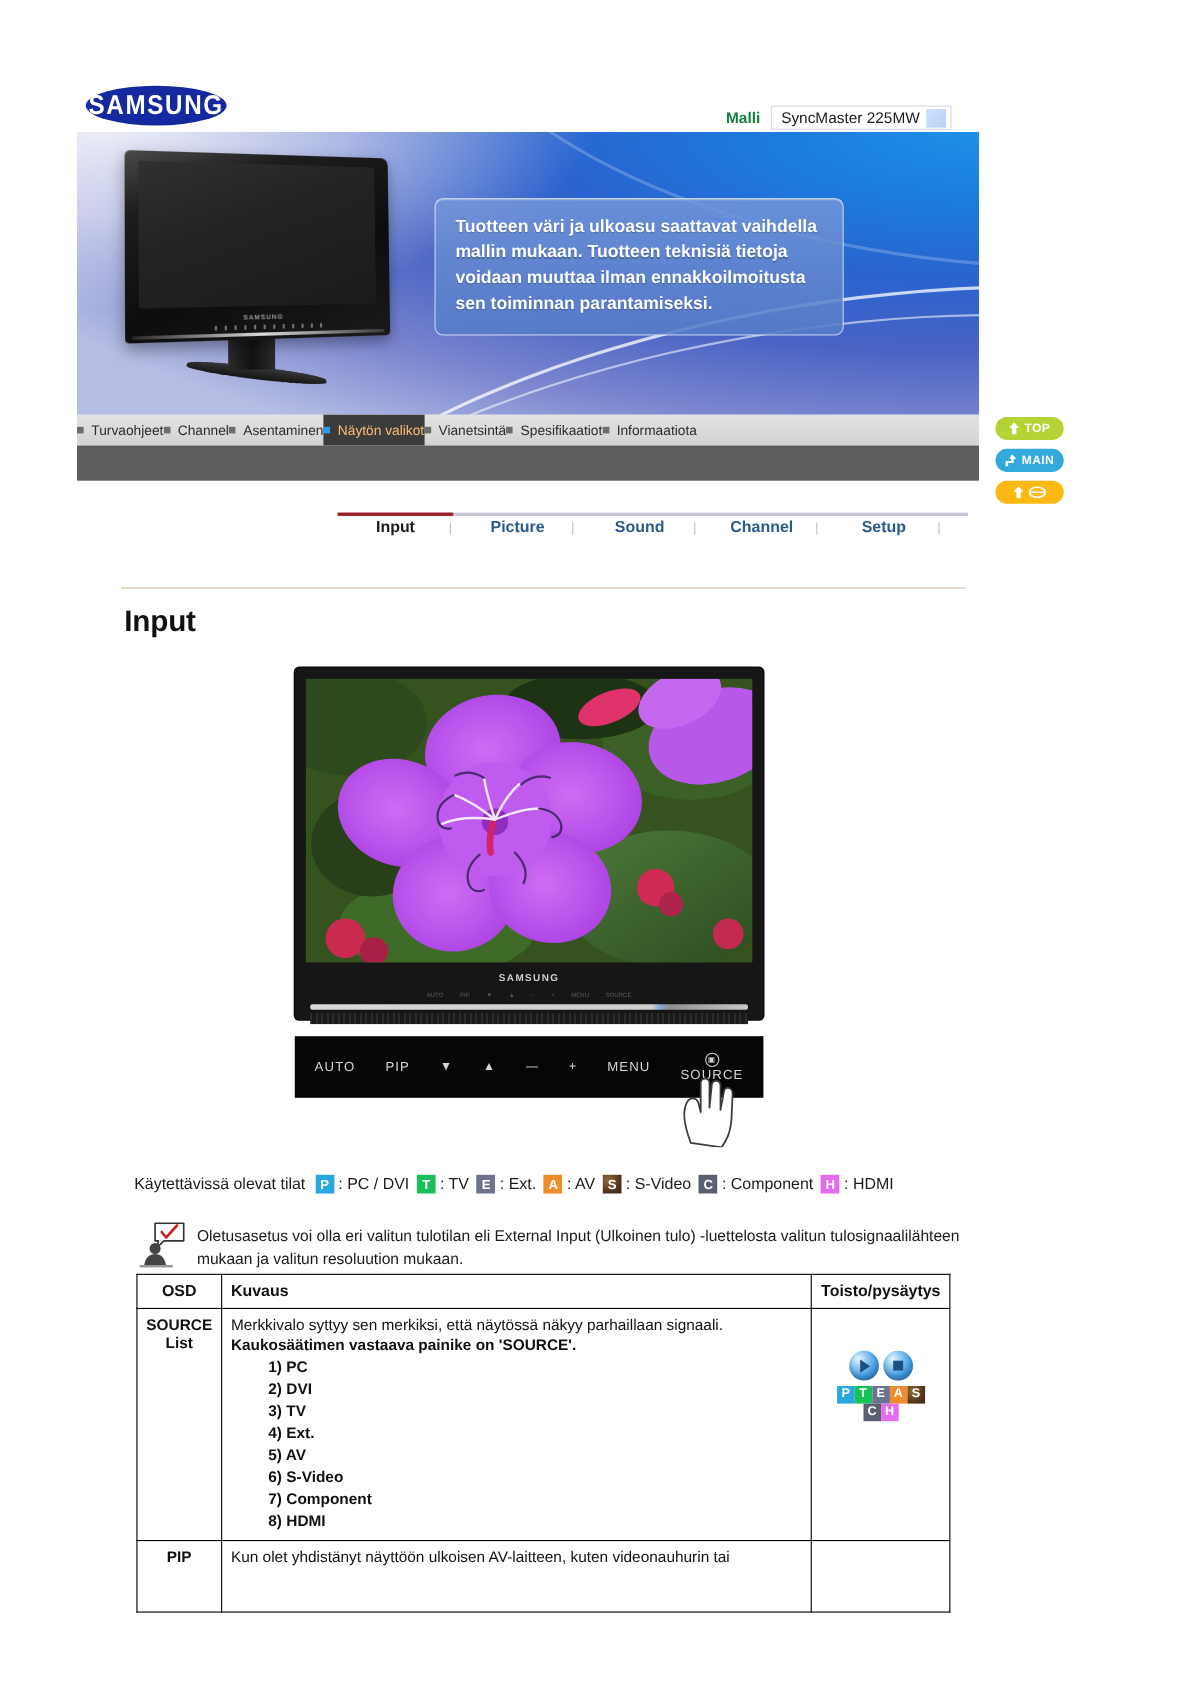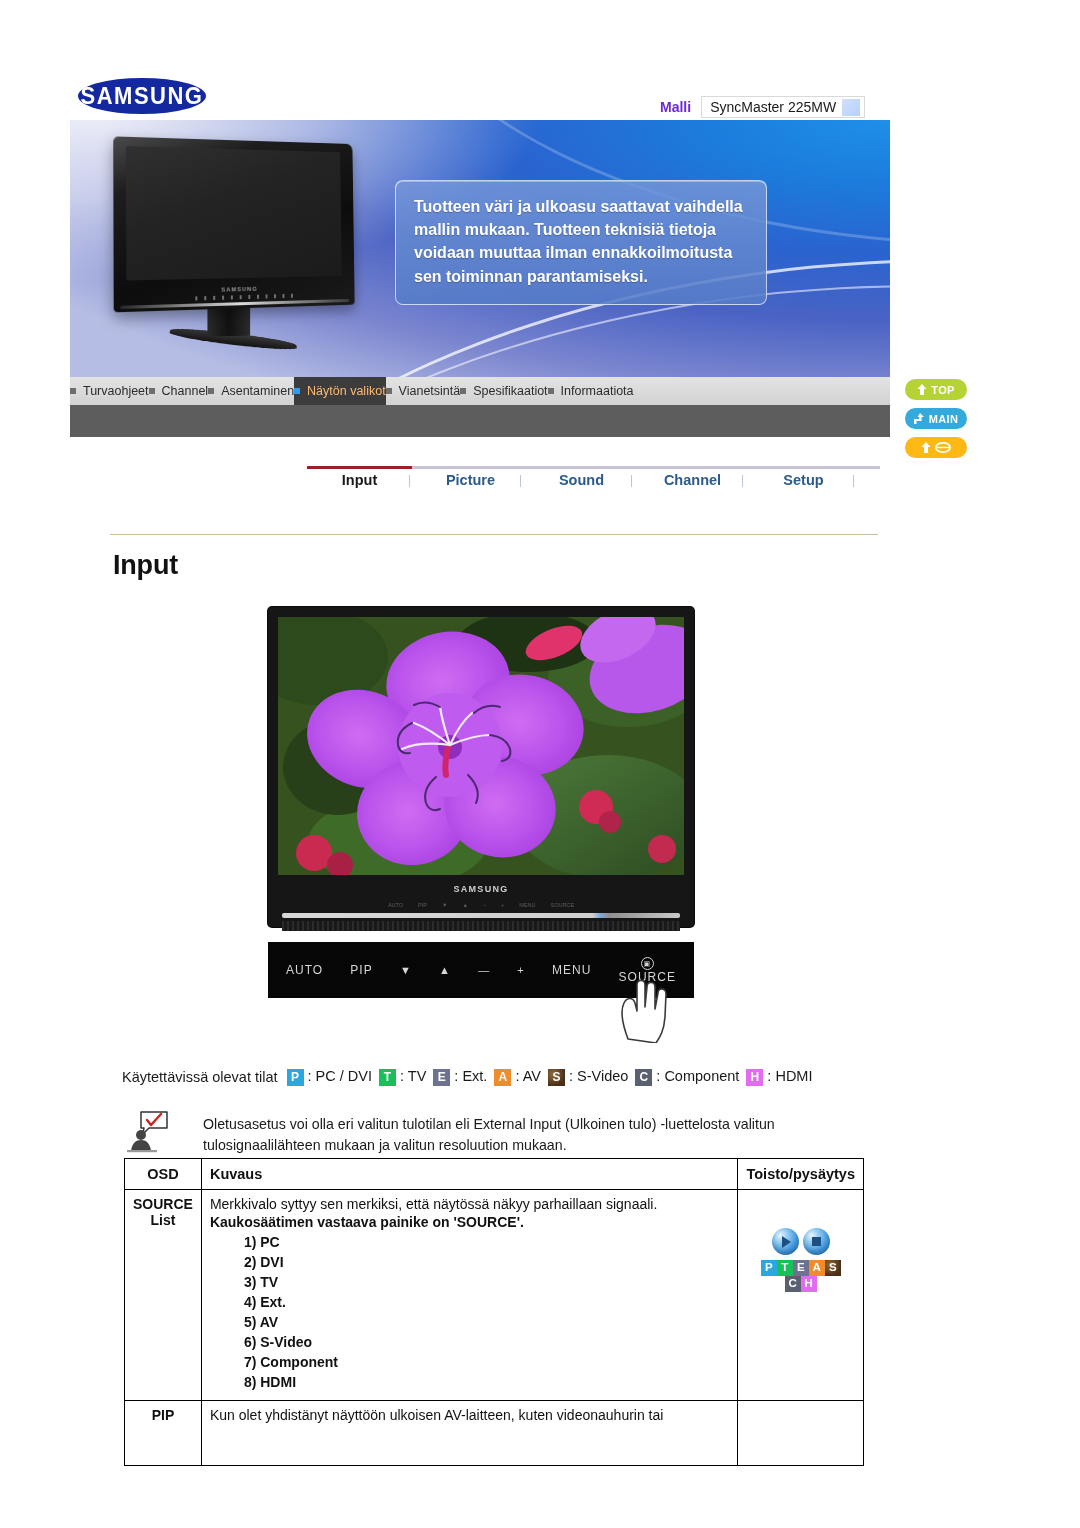--- a/index.html
+++ b/index.html
@@ -23,21 +23,21 @@
   .logo span {
     color: #fff; font-weight: bold; font-size: 22px;
     letter-spacing: 1.5px; font-family: "Liberation Sans", sans-serif;
     transform: scaleY(1.12);
   }
 
   .model-row {
     position: absolute; left: 660px; top: 96px;
     display: flex; align-items: center; gap: 10px;
   }
-  .model-label { font-size: 14px; font-weight: bold; color: #6d28d9; }
+  .model-label { font-size: 14px; font-weight: bold; color: #15803d; }
   .model-box {
     display: flex; align-items: center;
     border: 1px solid #d8d8dd; background: #fff;
     padding: 2px 4px 2px 8px; height: 22px;
   }
   .model-value { font-size: 14px; color: #1a1a1a; }
   .model-swatch { width: 18px; height: 17px; margin-left: 6px; background: linear-gradient(135deg,#cfe0fb,#b6d2fb); }
 
   
   .banner {
@@ -187,21 +187,21 @@
   .modes { position:absolute; left:122px; top:1068px; display:flex; align-items:center;
            font-size:14.5px; color:#1a1a1a; white-space:nowrap; }
   .modes .lbl { margin-right:9px; }
   .badge { display:inline-flex; align-items:center; justify-content:center;
     width:17px; height:17px; color:#fff; font-size:12px; font-weight:bold;
     font-family:"Liberation Sans", sans-serif; margin: 0 3px 0 7px; line-height:1;}
   .badge:first-child { margin-left:0; }
   .mtxt { margin-left:1px; }
 
   
-  .note { position:absolute; left:125px; top:1110px; width:755px; display:flex; gap:34px; }
+  .note { position:absolute; left:125px; top:1110px; width:755px; display:flex; gap:10px; }
   .note-icon { width:44px; height:44px; position:relative; flex:0 0 44px; }
   .note-text { font-size:14.2px; line-height:1.5; color:#1a1a1a; padding-top:4px; }
 
   
   table.osd { position:absolute; left:124px; top:1158px; width:740px; border-collapse:collapse;
               font-size:14px; color:#111; }
   table.osd td, table.osd th { border:1.5px solid #000; padding:6px 8px; vertical-align:top; text-align:left; }
   table.osd th { font-weight:bold; font-size:14.5px; padding:7px 8px; }
   .col-osd { width: 70px; text-align:center !important; font-weight:bold; }
   .col-last { width: 110px; }

